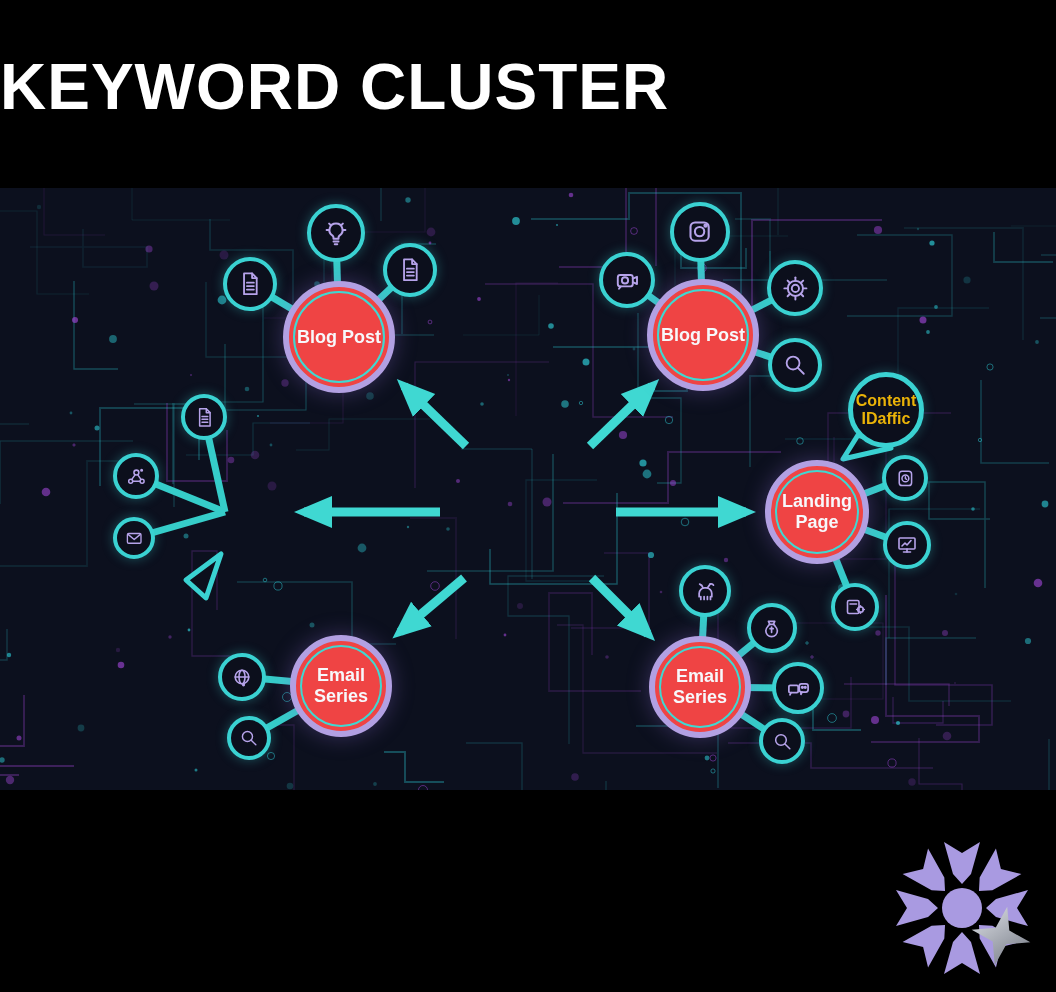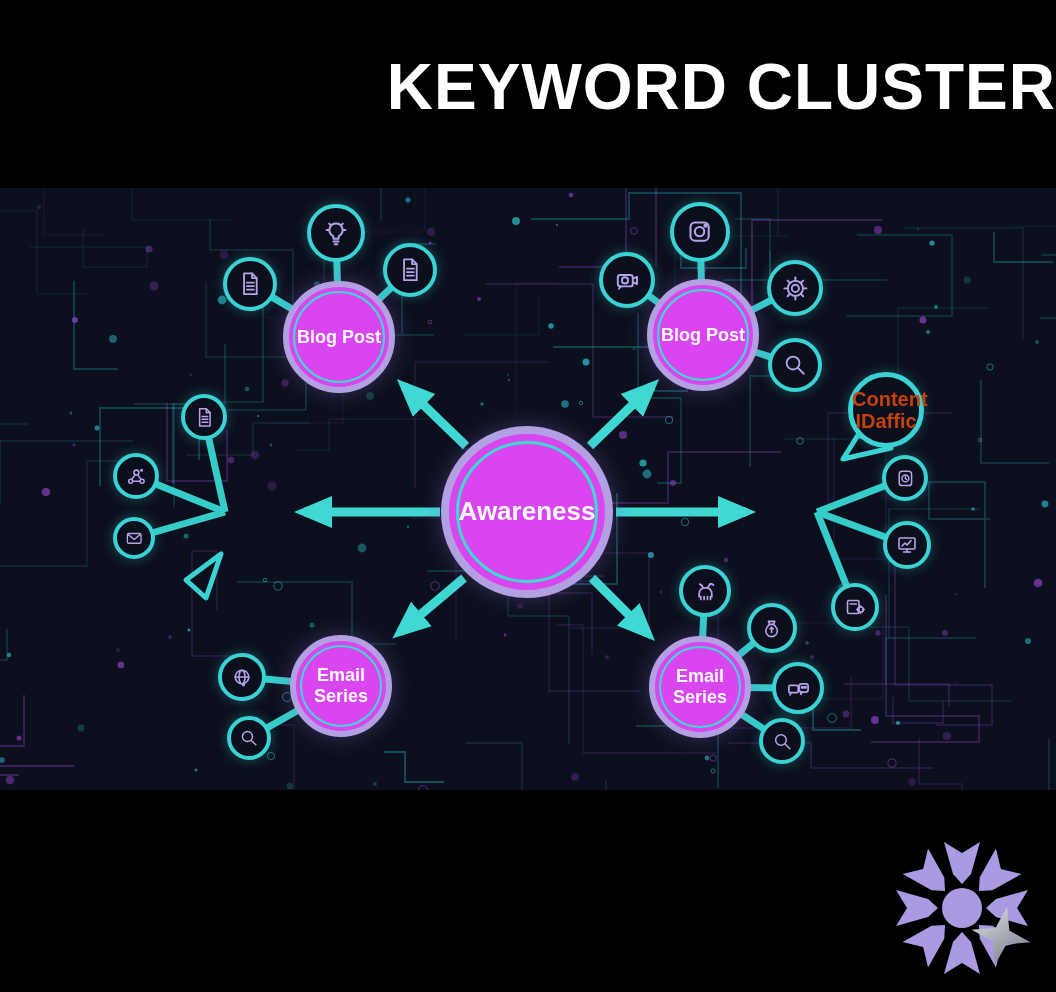--- a/index.html
+++ b/index.html
@@ -3,33 +3,33 @@
 <meta charset="utf-8">
 <style>
   html,body { margin:0; padding:0; }
   body {
     width:1056px; height:992px; background:#000;
     font-family:"Liberation Sans", sans-serif;
     position:relative; overflow:hidden;
   }
   .title {
     position:absolute; top:50px; left:0; width:1056px;
-    text-align:right; color:#ffffff; font-size:64px; font-weight:bold;
+    text-align:left; color:#ffffff; font-size:64px; font-weight:bold;
     letter-spacing:1px; white-space:nowrap;
   }
   #panel {
     position:absolute; top:188px; left:0; width:1056px; height:602px;
     background:#0c101e; overflow:hidden;
   }
   #bg-decor { position:absolute; left:0; top:0; z-index:0; }
   #overlay  { position:absolute; left:0; top:0; z-index:1; }
 
   .node {
     position:absolute; border-radius:50%; box-sizing:border-box;
-    border:6px solid #b2a0e2; background:#d946ef; z-index:2;
+    border:6px solid #b2a0e2; background:#ef4444; z-index:2;
     display:flex; align-items:center; justify-content:center;
     box-shadow:0 0 22px rgba(140,110,210,.35);
   }
   .node::before {
     content:""; position:absolute; inset:4px; border-radius:50%;
     border:2.5px solid #3fd8d2; pointer-events:none;
   }
   .node .label {
     position:relative; color:#f7f8fb; font-weight:bold; font-size:18px;
     line-height:1.15; text-align:center; width:92px;
@@ -44,21 +44,21 @@
     display:flex; align-items:center; justify-content:center;
     color:#b6a3ea; box-shadow:0 0 12px rgba(58,210,210,.35);
   }
   .sat svg { width:60%; height:60%; stroke:#b6a3ea; fill:none;
              stroke-width:1.6; stroke-linecap:round; stroke-linejoin:round; }
 
   .bubble {
     position:absolute; border-radius:50%; box-sizing:border-box;
     border:5px solid #3ad2d2; background:#0c0f1c; z-index:3;
     display:flex; align-items:center; justify-content:center;
-    color:#c2410c; font-weight:bold; font-size:20px; line-height:1.12;
+    color:#eab308; font-weight:bold; font-size:16px; line-height:1.12;
     text-align:center; box-shadow:0 0 12px rgba(58,210,210,.3);
   }
   .bubble .blabel { width:68px; }
 
   .logo { position:absolute; left:880px; top:836px; z-index:2; }
 </style>
 </head>
 <body>
 
 <svg width="0" height="0" style="position:absolute" aria-hidden="true">
@@ -415,23 +415,20 @@
     <g stroke="#3fd8d2" stroke-width="9" marker-end="url(#ah)">
       <line x1="466" y1="258" x2="404" y2="198"></line>
       <line x1="590" y1="258" x2="652" y2="198"></line>
       <line x1="440" y1="324" x2="304" y2="324"></line>
       <line x1="616" y1="324" x2="746" y2="324"></line>
       <line x1="464" y1="390" x2="400" y2="444"></line>
       <line x1="592" y1="390" x2="648" y2="446"></line>
     </g>
   </svg>
 
-  <div class="node center-node" style="left:441px; top:238px; width:172px; height:172px;">
-    <div class="label">Awareness</div>
-  </div>
 
   <div class="node" style="left:283px; top:93px; width:112px; height:112px;">
     <div class="label">Blog Post</div>
   </div>
   <div class="sat" style="left:307px; top:16px; width:58px; height:58px;">
       <svg>
         <use href="#icon-lightbulb"></use>
       </svg>
     </div>
   <div class="sat" style="left:223px; top:69px; width:54px; height:54px;">
@@ -478,20 +475,23 @@
       <svg>
         <use href="#icon-share-network"></use>
       </svg>
     </div>
   <div class="sat" style="left:113px; top:329px; width:42px; height:42px;">
       <svg>
         <use href="#icon-envelope"></use>
       </svg>
     </div>
 
+  <div class="node" style="left:765px; top:272px; width:104px; height:104px;">
+    <div class="label">Landing Page</div>
+  </div>
   <div class="sat" style="left:882px; top:267px; width:46px; height:46px;">
       <svg>
         <use href="#icon-app-window"></use>
       </svg>
     </div>
   <div class="sat" style="left:883px; top:333px; width:48px; height:48px;">
       <svg>
         <use href="#icon-monitor"></use>
       </svg>
     </div>

